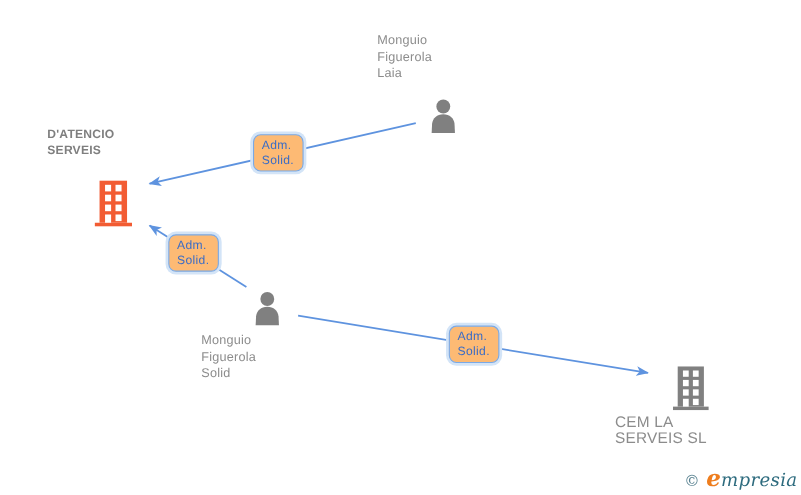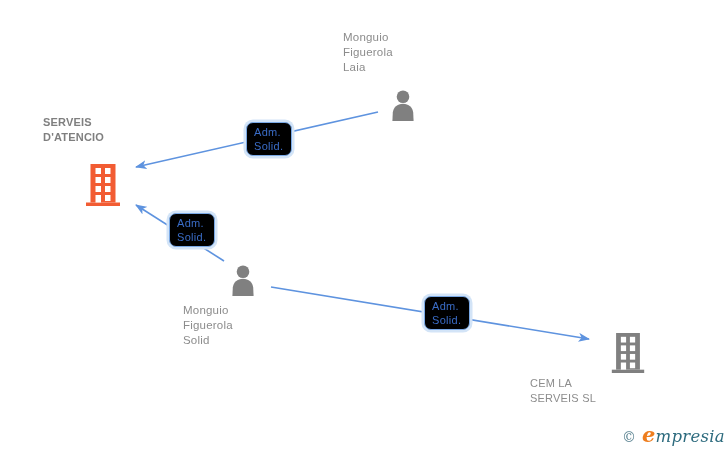--- a/index.html
+++ b/index.html
@@ -17,24 +17,24 @@
   }
   .node-label span{display:block;}
   .node-label.company{color:var(--company_label_gray,#7F7F7F);font-weight:bold;font-size:11px;}
   .node-icon{position:absolute;cursor:pointer;}
   .person{fill:var(--icon_gray,#808080);}
   .building.orange{fill:var(--company_orange,#F25C33);}
   .building.gray{fill:var(--icon_gray,#808080);}
   .building .win rect{fill:#ffffff;}
   .edge-label{
     position:absolute;width:46px;height:34px;box-sizing:border-box;
-    background:#000000;border:1.8px solid var(--box_border_blue,#7AA9E6);
+    background:#fdba74;border:1.8px solid var(--box_border_blue,#7AA9E6);
     border-radius:7px;box-shadow:0 0 0 2.5px var(--box_halo_blue,#D3E4F7);
     color:var(--box_text_blue,#3A6CC6);font-size:11px;line-height:13.5px;
-    padding:3px 0 0 7px;letter-spacing:.3px;margin-left:16px;
+    padding:3px 0 0 7px;letter-spacing:.3px;
   }
   .edge-label span{display:block;}
   .watermark{
     position:absolute;right:3px;bottom:3px;display:flex;align-items:baseline;
     font-family:"DejaVu Serif",serif;font-style:italic;cursor:pointer;
   }
   .copyright{color:var(--logo_copyright,#57808F);font-size:14px;font-style:normal;margin-right:6px;}
   .brand-e{color:var(--logo_orange,#EE7D1E);font-size:21px;font-weight:bold;}
   .brand-rest{color:var(--logo_teal,#2D6B7E);font-size:16.5px;letter-spacing:.3px;font-style:italic;}
 </style>
@@ -60,22 +60,22 @@
     <span>Laia</span>
   </div>
   <div class="node-icon" style="left:388px;top:90px">
     <svg class="person" width="30" height="31" viewBox="0 0 30 31">
       <circle cx="15" cy="6.8" r="6.3"></circle>
       <path d="M15 13.8 C9.2 13.8 5.4 17.4 4.8 22.6 L4.4 31 L25.6 31 L25.2 22.6 C24.6 17.4 20.8 13.8 15 13.8 Z"></path>
     </svg>
   </div>
 
   <div class="node-label company" style="left:43px;top:115px">
+    <span>D'ATENCIO</span>
     <span>SERVEIS</span>
-    <span>D'ATENCIO</span>
   </div>
   <div class="node-icon" style="left:86px;top:164px">
     <svg class="building orange" width="34" height="42" viewBox="0 0 34 42">
       <rect x="0" y="38.5" width="34" height="3.5"></rect>
       <rect x="4.5" y="0" width="25" height="38.5"></rect>
       <g class="win">
         <rect x="9.5" y="4" width="5.5" height="6"></rect>
           <rect x="19" y="4" width="5.5" height="6"></rect>
         <rect x="9.5" y="13" width="5.5" height="6"></rect>
           <rect x="19" y="13" width="5.5" height="6"></rect>
@@ -108,21 +108,21 @@
           <rect x="19" y="4" width="5.5" height="6"></rect>
         <rect x="9.5" y="13" width="5.5" height="6"></rect>
           <rect x="19" y="13" width="5.5" height="6"></rect>
         <rect x="9.5" y="22" width="5.5" height="6"></rect>
           <rect x="19" y="22" width="5.5" height="6"></rect>
         <rect x="19" y="31" width="5.5" height="6"></rect>
           <rect x="9.5" y="31" width="5.5" height="7.5"></rect>
       </g>
     </svg>
   </div>
-  <div class="node-label" style="left:530px;top:376px;width:140px;font-size:11px">
+  <div class="node-label" style="left:559px;top:376px;width:140px;font-size:14px">
     <span>CEM LA</span>
     <span>SERVEIS SL</span>
   </div>
 
   <div class="edge-label" style="left:230px;top:122px">
     <span>Adm.</span>
     <span>Solid.</span>
   </div>
   <div class="edge-label" style="left:153px;top:213px">
     <span>Adm.</span>

